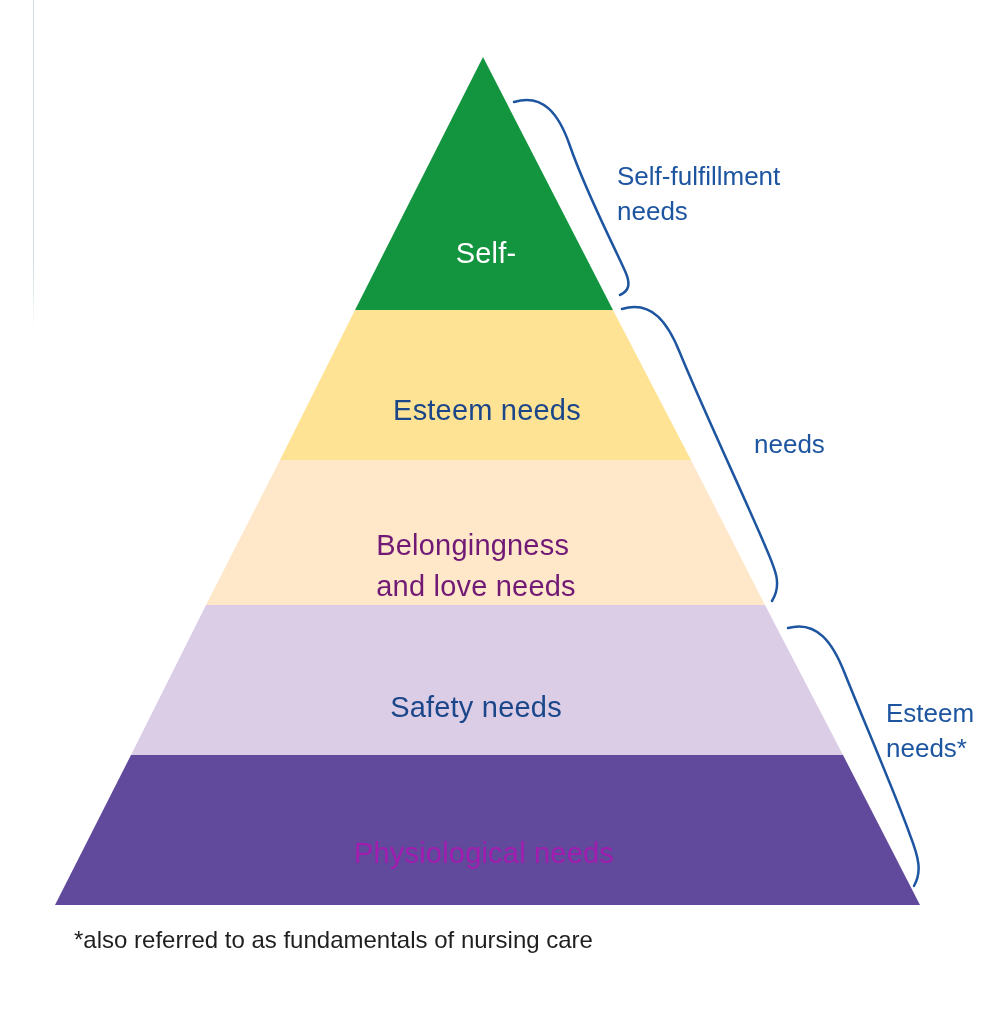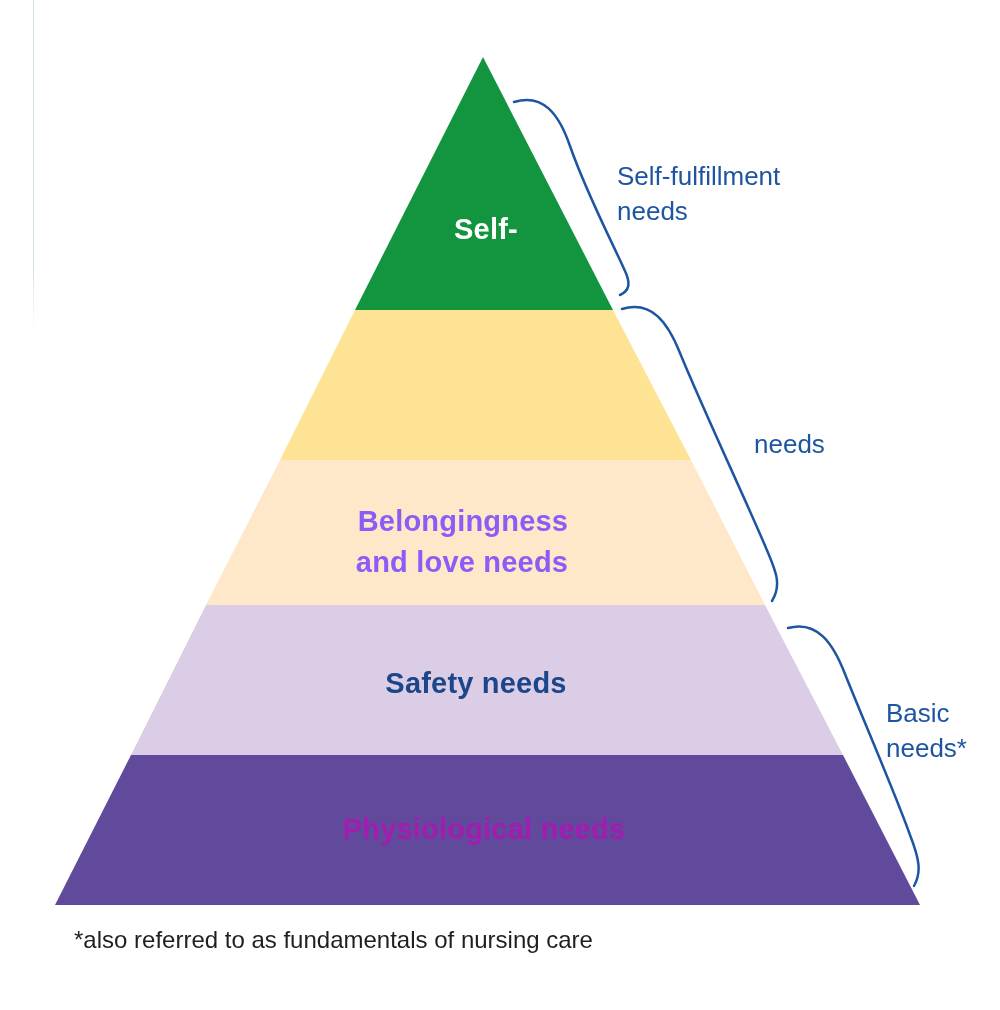--- a/index.html
+++ b/index.html
@@ -7,26 +7,27 @@
     position:relative;
     width:1000px;height:1010px;
     background:var(--background,#fff);
     font-family:"Liberation Sans", sans-serif;
     overflow:hidden;
   }
   #pyramid-svg{position:absolute;left:0;top:0;}
   .band-label{
     position:absolute;
     transform:translateX(-50%);
-    font-weight:700;
+    font-weight:400;
     font-size:29px;
     line-height:35px;
-    text-align:right;
+    text-align:left;
     white-space:nowrap;
     letter-spacing:0.2px;
+    margin-top:24px;
   }
   .side-label{
     position:absolute;
     font-weight:400;
     font-size:26px;
     line-height:35px;
     text-align:left;
     white-space:nowrap;
     color:var(--side_label_blue,#1e55a0);
   }
@@ -61,22 +62,25 @@
 
     <path d="M 514,102 C 543,93 559,114 570,146 C 586,192 612,242 625,271 C 631,284 629,291 620,295" fill="none" stroke-width="2.5" stroke-linecap="round" stroke="#1e55a0"></path>
     <path d="M 622,309 C 652,300 668,323 680,353 C 702,407 748,505 766,548 C 776,571 782,585 772,601" fill="none" stroke-width="2.5" stroke-linecap="round" stroke="#1e55a0"></path>
     <path d="M 788,628 C 817,620 833,643 845,674 C 865,724 897,798 910,835 C 919,858 922,872 914,886" fill="none" stroke-width="2.5" stroke-linecap="round" stroke="#1e55a0"></path>
   </svg>
 
   <div class="band-label" style="left: 486px; top: 212px; color: rgb(255, 255, 255);">
     <span>Self-</span><br>
   </div>
 
+  <div class="band-label" style="left: 487px; top: 369px; color: rgb(27, 70, 137);">
+    <span>Esteem needs</span>
+  </div>
 
-  <div class="band-label" style="left: 462px; top: 501px; line-height: 41px; color: #8b5cf6;">
+  <div class="band-label" style="left: 476px; top: 501px; line-height: 41px; color: #701a75;">
     <span>Belongingness</span><br>
     <span>and love needs</span>
   </div>
 
   <div class="band-label" style="left: 476px; top: 666px; color: rgb(27, 70, 137);">
     <span>Safety needs</span>
   </div>
 
   <div class="band-label" style="left: 484px; top: 812px; color: #a21caf;">
     <span>Physiological needs</span>
@@ -86,19 +90,19 @@
     <span>Self-fulfillment</span><br>
     <span>needs</span>
   </div>
 
   <div class="side-label" style="left:754px;top:392px;">
     <br>
     <span>needs</span>
   </div>
 
   <div class="side-label" style="left:886px;top:696px;">
-    <span>Basic</span><br>
+    <span>Esteem</span><br>
     <span>needs*</span>
   </div>
 
   <div class="footnote">*also referred to as fundamentals of nursing care</div>
 
 </div>
 
 </body></html>

